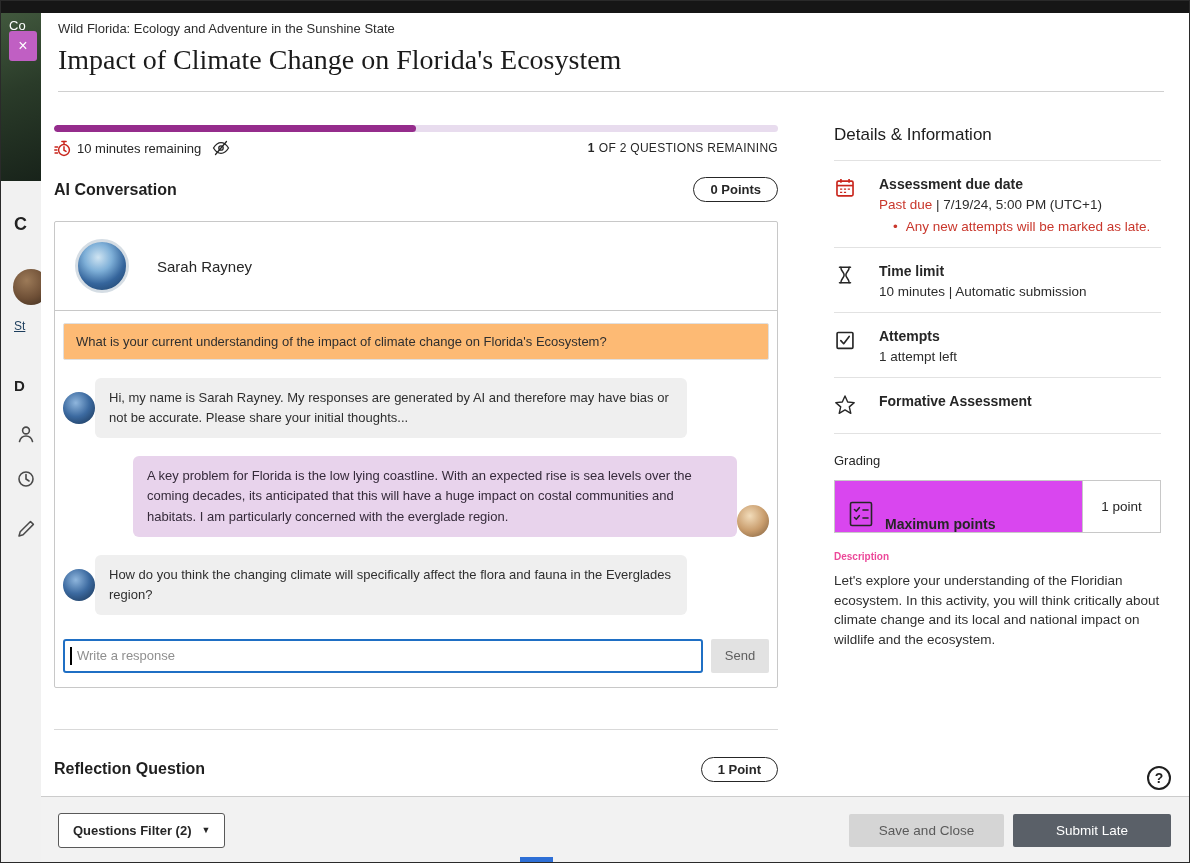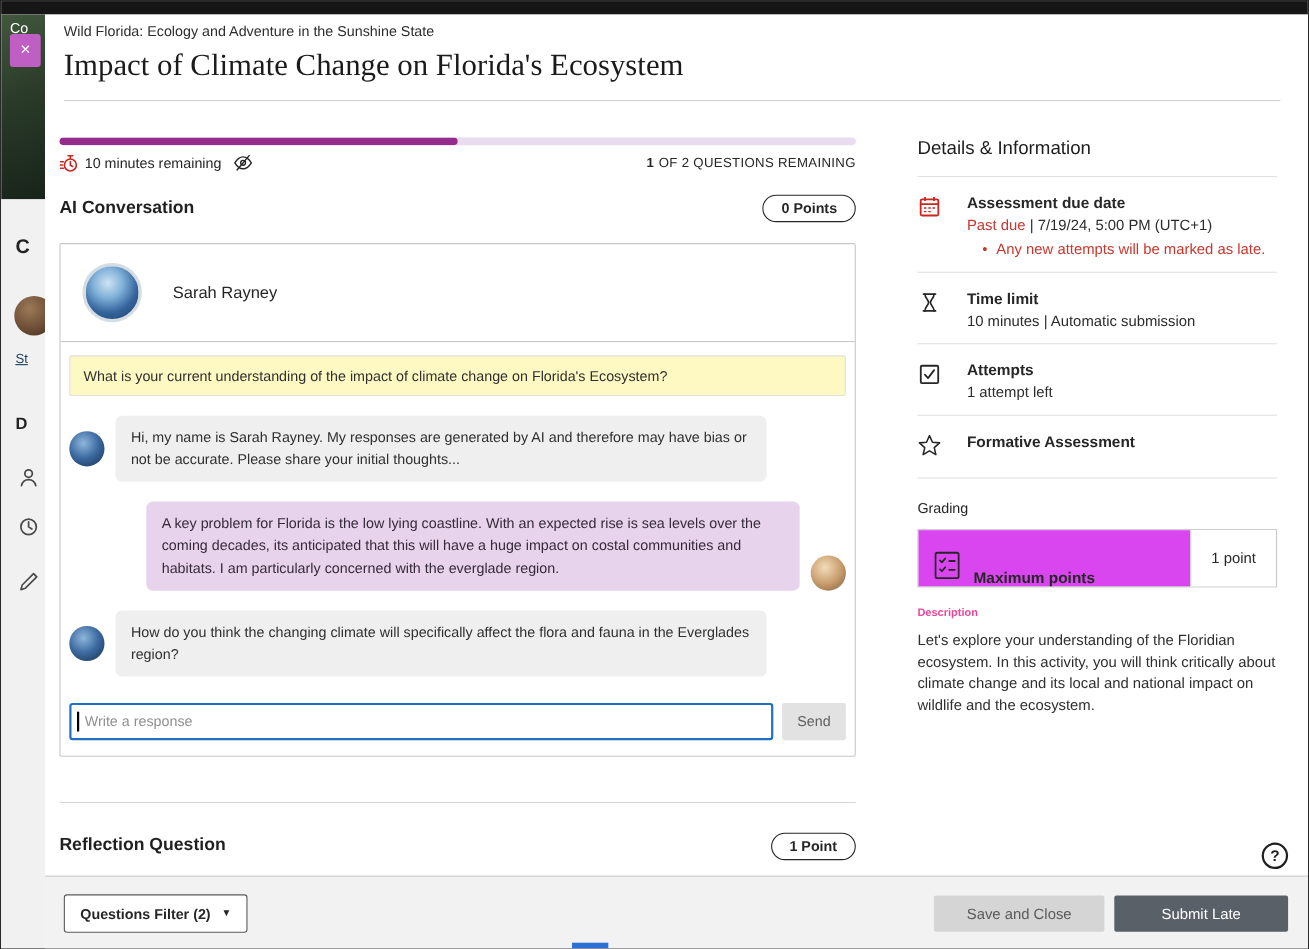--- a/index.html
+++ b/index.html
@@ -50,23 +50,23 @@
   .section-row h2 { margin:0; font-size:16px; font-weight:bold; color:#1f1f1f; }
   .pill { border:1.5px solid #262626; border-radius:999px; padding:4px 16px; font-size:13px; font-weight:600; background:#fff; }
 
   .conv-card { margin-top:19px; border:1px solid #c8c8c8; border-radius:2px; }
   .persona-row { display:flex; align-items:center; gap:28px; padding:17px 20px; }
   .avatar-lg { width:54px; height:54px; border-radius:50%; border:3px solid #d5dde4; flex:0 0 auto;
     background:radial-gradient(circle at 42% 32%, #cfe4f2 0%, #7fb0d8 32%, #35659c 62%, #1a3a5e 100%); }
   .persona-name { font-size:15px; color:#262626; }
   .card-divider { border-top:1px solid #c8c8c8; }
   .chat-body { padding:12px 8px 14px; }
-  .prompt-box { background:#fef9c3; border:1px solid #e0e0e0; border-radius:2px; padding:10px 12px;
+  .prompt-box { background:#fdba74; border:1px solid #e0e0e0; border-radius:2px; padding:10px 12px;
     font-size:13px; color:#2f2f2f; }
-  .msg-row { display:flex; gap:10px; }
+  .msg-row { display:flex; }
   .msg-row.ai { margin-top:18px; align-items:center; }
   .msg-row.user { margin-top:18px; align-items:flex-end; justify-content:flex-end; padding-left:70px; }
   .avatar-sm { width:32px; height:32px; border-radius:50%; flex:0 0 auto; }
   .ai-av { background:radial-gradient(circle at 40% 34%, #8fb6dd 0%, #3c6aa0 48%, #16304f 100%); }
   .user-av { background:radial-gradient(circle at 40% 34%, #f2dcba 0%, #c99d6d 52%, #7c5c3b 100%); }
   .bubble { border-radius:6px; padding:10px 14px; font-size:13px; line-height:1.55; }
   .ai-bubble { background:#efefef; color:#2f2f2f; max-width:592px; }
   .user-bubble { background:#e8d3ec; color:#352a3a; }
   .input-row { margin-top:24px; display:flex; gap:8px; }
   .input-wrap { flex:1; position:relative; }

